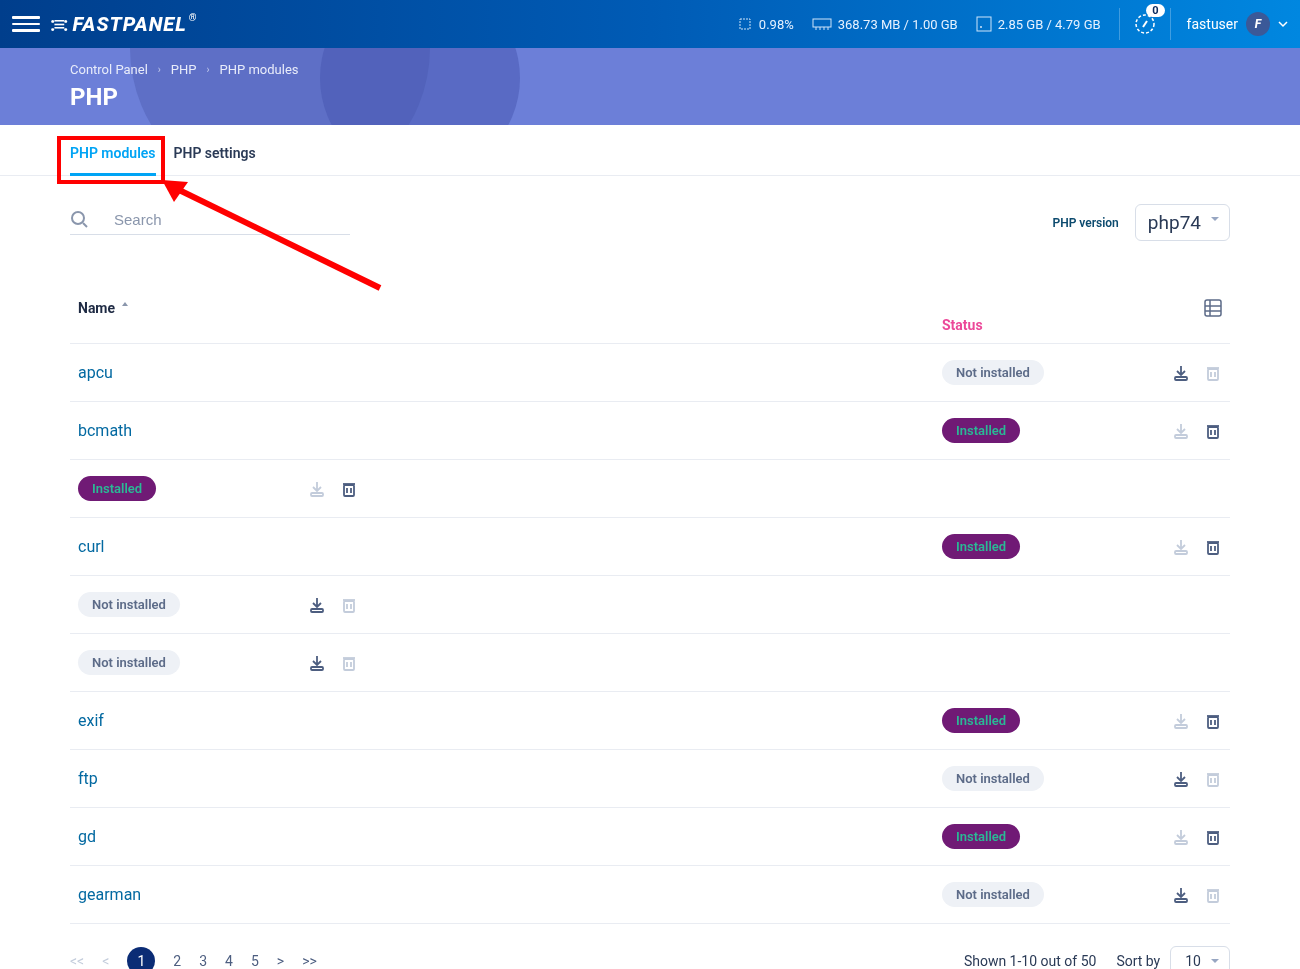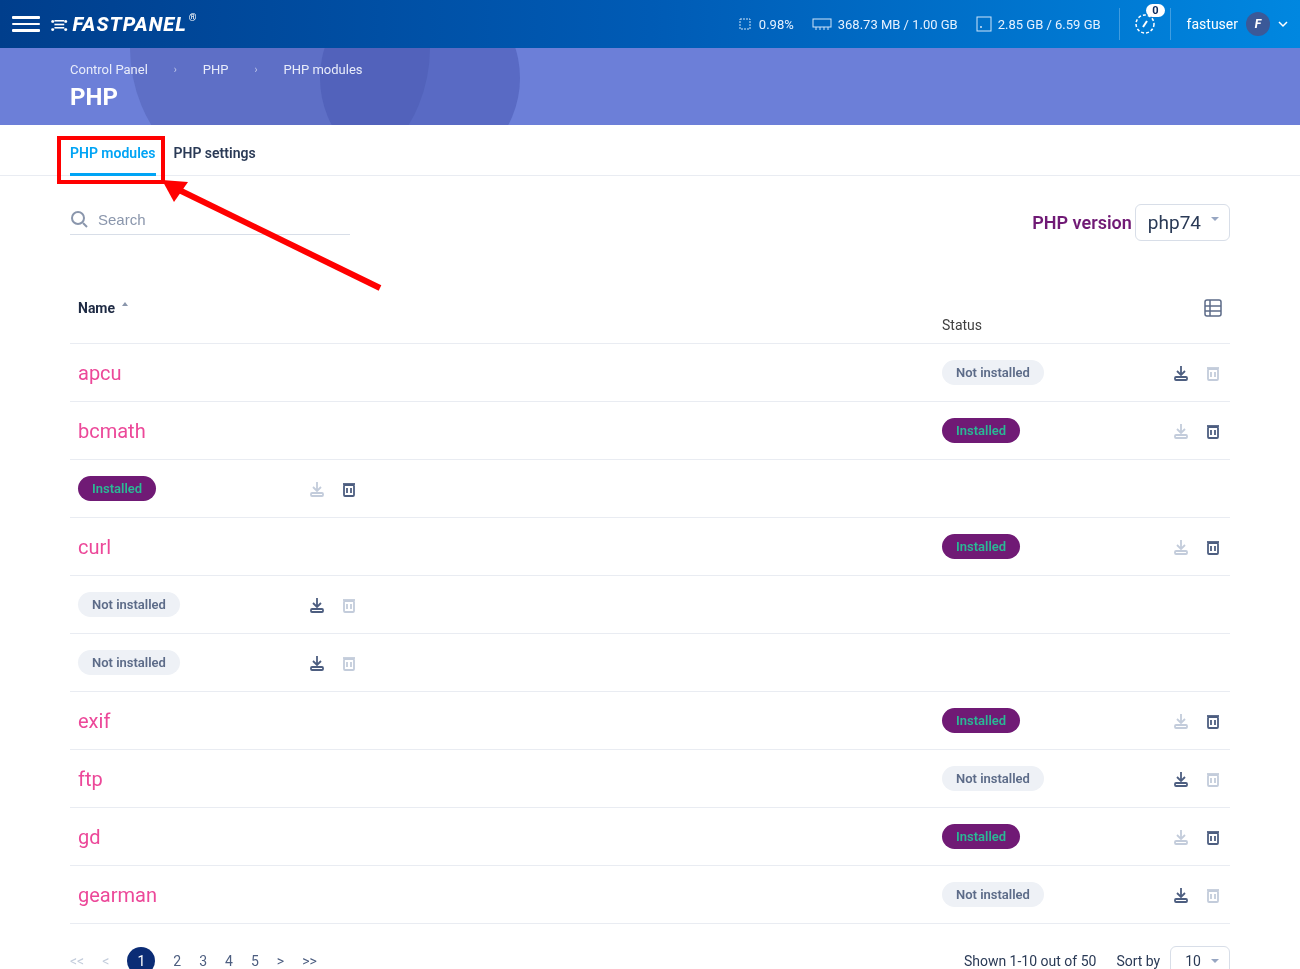--- a/index.html
+++ b/index.html
@@ -15,47 +15,47 @@
 .stat { display: flex; align-items: center; gap: 6px; margin-right: 18px; font-size: 13px; color: #E6F2FF; }
 .stat svg { opacity: 0.9; }
 .bell-wrap { position: relative; padding: 0 14px; border-left: 1px solid rgba(255,255,255,0.25); border-right: 1px solid rgba(255,255,255,0.25); height: 32px; display: flex; align-items: center; }
 .badge { position: absolute; top: -4px; right: 5px; background: #fff; color: #0B2C60; border-radius: 10px; font-size: 11px; font-weight: 700; padding: 0 6px; }
 .user { display: flex; align-items: center; gap: 8px; margin-left: 16px; font-size: 14px; }
 .avatar { width: 24px; height: 24px; border-radius: 50%; background: #3B5998; display: flex; align-items: center; justify-content: center; font-style: italic; font-weight: 800; font-size: 12px; }
 
 .header { height: 77px; background: #6C7FD8; position: relative; overflow: hidden; padding: 14px 0 0 70px; color: #fff; }
 .header::before { content: ''; position: absolute; width: 300px; height: 300px; border-radius: 50%; background: rgba(80,95,180,0.5); left: 130px; top: -150px; }
 .header::after { content: ''; position: absolute; width: 200px; height: 200px; border-radius: 50%; background: rgba(70,85,175,0.5); left: 320px; top: -70px; }
-.crumbs { font-size: 13px; display: flex; align-items: center; gap: 26px; position: relative; z-index: 2; color: #E8ECFA; }
+.crumbs { font-size: 13px; display: flex; align-items: center; gap: 10px; position: relative; z-index: 2; color: #E8ECFA; }
 .crumbs .sep { opacity: 0.7; font-size: 10px; }
 .page-title { font-size: 24px; font-weight: 700; margin-top: 6px; position: relative; z-index: 2; }
 
 .content { padding: 0; background: #fff; }
 .tabs { display: flex; gap: 18px; padding: 10px 70px 0 70px; border-bottom: 1px solid #E9ECF2; position: relative; }
 .tab { padding: 10px 0 12px 0; font-size: 14px; font-weight: 600; color: #2A3A56; cursor: pointer; }
 .tab.active { color: #00A4F5; border-bottom: 3px solid #00A4F5; margin-bottom: -1px; }
 .red-box { position: absolute; border: 4px solid #FF0000; left: 57px; top: 136px; width: 108px; height: 48px; z-index: 5; pointer-events: none; }
 .red-arrow { position: absolute; z-index: 5; pointer-events: none; }
 
 .toolbar { display: flex; align-items: center; padding: 28px 70px 10px 70px; }
-.search { display: flex; align-items: center; gap: 10px; border-bottom: 1px solid #D8DEE8; padding-bottom: 6px; width: 280px; }
+.search { display: flex; align-items: center; gap: 26px; border-bottom: 1px solid #D8DEE8; padding-bottom: 6px; width: 280px; }
 .search input { border: none; outline: none; font-size: 15px; color: #2A3A56; flex: 1; background: transparent; }
 .search input::placeholder { color: #8A96AC; }
 .tool-spacer { flex: 1; }
-.ver-label { font-size: 18px; font-weight: 600; color: #701a75; margin-right: 3px; }
+.ver-label { font-size: 12px; font-weight: 600; color: #0c4a6e; margin-right: 16px; }
 .select { border: 1px solid #D8DEE8; border-radius: 6px; padding: 6px 28px 6px 12px; font-size: 19px; position: relative; cursor: pointer; color: #2A3A56;}
 .select::after { content: ''; position: absolute; right: 10px; top: 12px; border: 4px solid transparent; border-top-color: #97A6C2; }
 
 .table { padding: 22px 70px 0 70px; }
 .thead { display: flex; align-items: center; border-bottom: 1px solid #E9ECF2; padding: 10px 8px; }
 .th-name { flex: 1; font-size: 14px; font-weight: 700; color: #1F2B44; display: flex; align-items: flex-start; gap: 6px; }
-.th-status { width: 200px; font-size: 14px; font-weight: 400; color: #404040; margin-top: 34px; }
+.th-status { width: 200px; font-size: 14px; font-weight: 700; color: #ec4899; margin-top: 34px; }
 .th-actions { width: 80px; display: flex; justify-content: flex-end; color: #5C6B88; }
 .row { display: flex; align-items: center; border-bottom: 1px solid #E9ECF2; padding: 16px 8px; }
-.cell-name { flex: 1; font-size: 20px; color: #ec4899; }
+.cell-name { flex: 1; font-size: 16px; color: #0369a1; }
 .cell-status { width: 200px; }
 .pill { display: inline-block; border-radius: 14px; padding: 5px 14px; font-size: 13px; font-weight: 600; }
 .pill.inst { background: #701a75; color: #2AB995; }
 .pill.ninst { background: #EEF1F6; color: #5C6B88; }
 .cell-actions { width: 80px; display: flex; gap: 14px; justify-content: flex-end; align-items: center; }
 .icon-btn svg { display: block; }
 .icon-btn.enabled { color: #4D5E80; cursor: pointer; }
 .icon-btn.disabled { color: #C3CCDB; cursor: default; }
 
 .footer { display: flex; align-items: center; padding: 22px 70px; color: #2A3A56; font-size: 14px; }
@@ -95,21 +95,21 @@
         <line x1="12" y1="9" x2="12" y2="12" stroke="#E6F2FF"></line>
         <line x1="16" y1="9" x2="16" y2="12" stroke="#E6F2FF"></line>
       </svg>
     <span>368.73 MB / 1.00 GB</span>
   </div>
   <div class="stat">
     <svg width="16" height="16">
         <rect x="1" y="1" width="14" height="14" fill="none" stroke="#E6F2FF"></rect>
         <circle cx="5" cy="11" r="1" fill="#E6F2FF"></circle>
       </svg>
-    <span>2.85 GB / 6.59 GB</span>
+    <span>2.85 GB / 4.79 GB</span>
   </div>
   <div class="bell-wrap">
     <svg width="22" height="22">
         <circle cx="11" cy="11" r="9" fill="none" stroke="#fff" stroke-width="1.5" stroke-dasharray="3 2"></circle>
         <path d="M9 14 L13 8" stroke="#fff" stroke-width="2" fill="none"></path>
       </svg>
     <span class="badge">0</span>
   </div>
   <div class="user">
     <span>fastuser</span>

